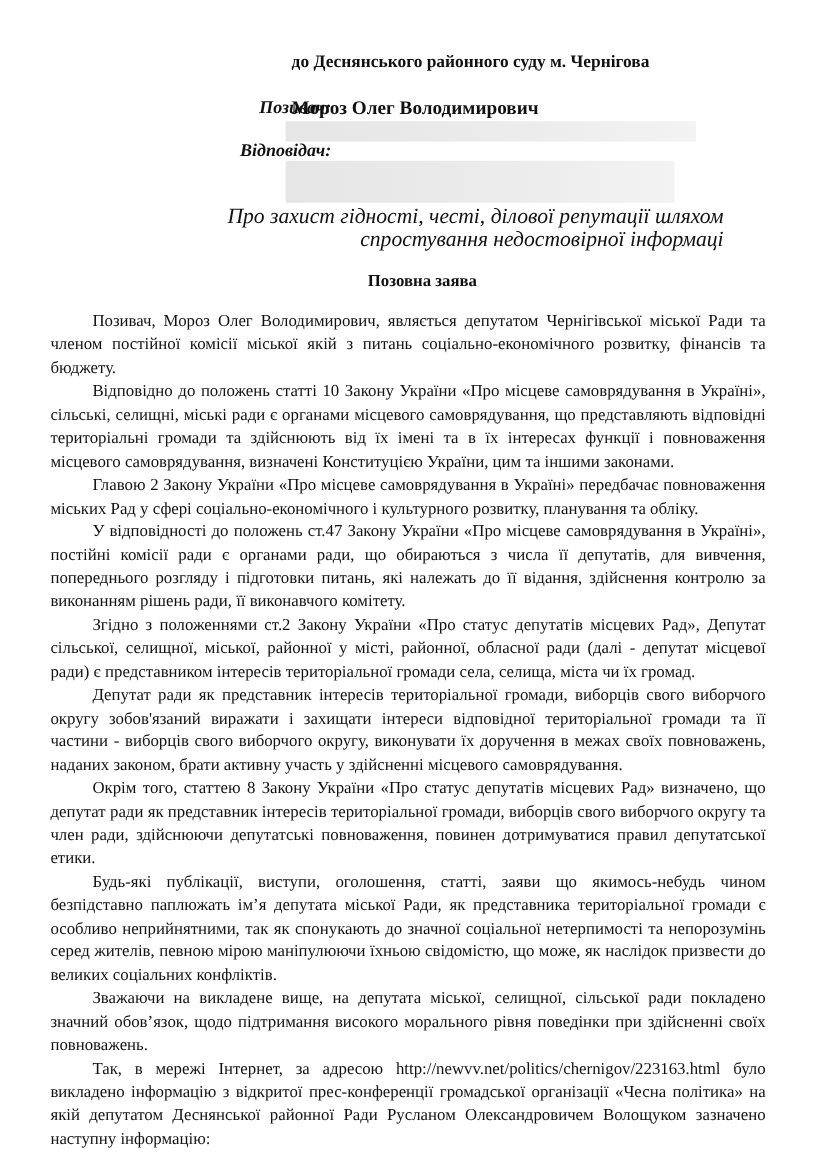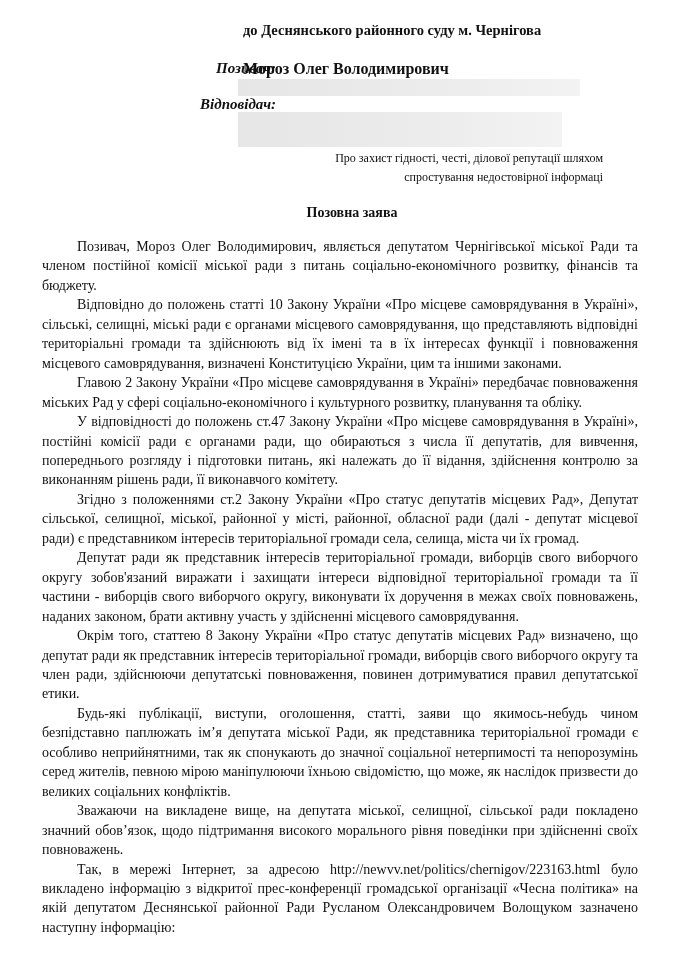--- a/index.html
+++ b/index.html
@@ -1,36 +1,36 @@
 <!DOCTYPE html>
 <html><head>
   <meta charset="utf-8">
   <style>
     html, body { margin: 0; padding: 0; background: #ffffff; }
     body {
       width: 680px; height: 964px; position: relative; overflow: hidden;
       font-family: "Liberation Serif", "DejaVu Serif", serif;
       color: #111111;
     }
-    .abs { position: absolute; }
+    .abs { position: absolute; margin-top: 22px; }
     .court {
       left: 243px; top: 22px; font-size: 14.5px; font-weight: bold; white-space: nowrap;
     }
     .party-label {
       width: 228px; left: 12px; text-align: right; font-style: italic; font-weight: bold;
       font-size: 15px; white-space: nowrap; padding-left: 36px;
     }
     .party-name {
       left: 243px; font-weight: bold; font-size: 16px; white-space: nowrap;
     }
     .redact {
       background: linear-gradient(90deg, #e6e6e6 0%, #ececec 60%, #f3f3f3 100%);
     }
     .subject {
-      right: 77px; top: 149px; text-align: right; font-size: 12px; line-height: 19px; width: 420px;
+      right: 77px; top: 149px; text-align: right; font-size: 18px; line-height: 19px; width: 420px; font-style: italic;
     }
     .title {
       left: 0; width: 664px; top: 205px; text-align: center; font-weight: bold; font-size: 14px; padding-left: 20px;
     }
     .body {
       left: 42px; top: 237px; width: 596px;
       font-size: 14px; line-height: 19.45px;
     }
     .body p {
       margin: 0; text-align: justify; text-indent: 35px;
@@ -50,21 +50,21 @@
 <div class="abs redact" style="left:238px; top:112px; width:324px; height:35px;"></div>
 
 <div class="abs subject">
   <div>Про захист гідності, честі, ділової репутації шляхом</div>
   <div>спростування недостовірної інформаці</div>
 </div>
 
 <div class="abs title">Позовна заява</div>
 
 <div class="abs body">
-  <p>Позивач, Мороз Олег Володимирович, являється депутатом Чернігівської міської Ради та членом постійної комісії міської ради з питань соціально-економічного розвитку, фінансів та бюджету.</p>
+  <p>Позивач, Мороз Олег Володимирович, являється депутатом Чернігівської міської Ради та членом постійної комісії міської якій з питань соціально-економічного розвитку, фінансів та бюджету.</p>
   <p>Відповідно до положень статті 10  Закону України «Про місцеве самоврядування в Україні», сільські, селищні, міські ради є органами місцевого самоврядування, що представляють відповідні територіальні громади та здійснюють від їх імені та в їх інтересах функції і повноваження місцевого самоврядування, визначені Конституцією України, цим та іншими законами.</p>
   <p>Главою 2 Закону України «Про місцеве самоврядування в Україні» передбачає повноваження міських Рад у сфері соціально-економічного і культурного розвитку, планування та обліку.</p>
   <p>У відповідності до положень ст.47 Закону України «Про місцеве самоврядування в Україні», постійні комісії ради є органами ради, що обираються з числа її депутатів, для вивчення, попереднього розгляду і підготовки питань, які належать до її відання, здійснення контролю за виконанням рішень ради, її виконавчого комітету.</p>
   <p>Згідно з положеннями ст.2 Закону України «Про статус депутатів місцевих Рад», Депутат сільської, селищної, міської, районної у місті, районної, обласної ради (далі - депутат місцевої ради) є представником інтересів територіальної громади села, селища, міста чи їх громад.</p>
   <p>Депутат ради як представник інтересів територіальної громади, виборців свого виборчого округу зобов'язаний виражати і захищати інтереси відповідної територіальної громади та її частини - виборців свого виборчого округу, виконувати їх доручення в межах своїх повноважень, наданих законом, брати активну участь у здійсненні місцевого самоврядування.</p>
   <p>Окрім того, статтею 8 Закону України «Про статус депутатів місцевих Рад» визначено, що депутат ради як представник інтересів територіальної громади, виборців свого виборчого округу та член ради, здійснюючи депутатські повноваження, повинен дотримуватися правил депутатської етики.</p>
   <p>Будь-які публікації, виступи, оголошення, статті, заяви  що якимось-небудь чином безпідставно паплюжать ім’я депутата міської Ради, як представника територіальної громади є особливо неприйнятними, так як спонукають до значної соціальної нетерпимості та непорозумінь серед жителів, певною мірою маніпулюючи їхньою свідомістю, що може, як наслідок призвести до великих соціальних конфліктів.</p>
   <p>Зважаючи на викладене вище, на депутата міської, селищної, сільської ради покладено значний обов’язок, щодо підтримання високого морального рівня поведінки при здійсненні своїх повноважень.</p>
   <p>Так, в мережі Інтернет, за адресою http://newvv.net/politics/chernigov/223163.html було викладено інформацію з відкритої прес-конференції громадської організації «Чесна політика» на якій депутатом Деснянської районної Ради Русланом  Олександровичем Волощуком зазначено наступну інформацію:</p>
 </div>

